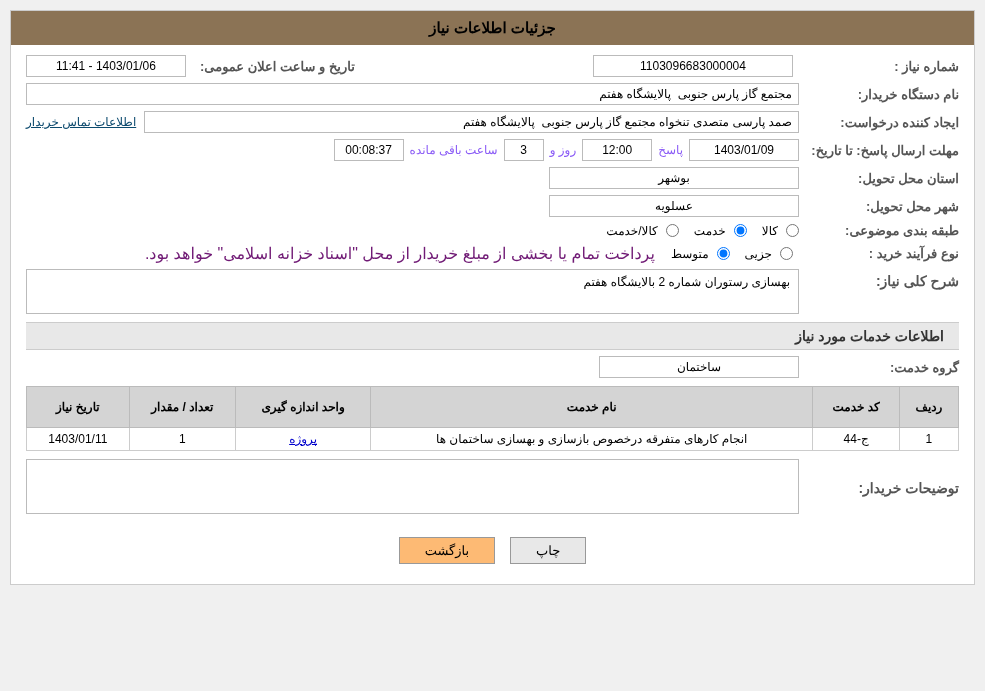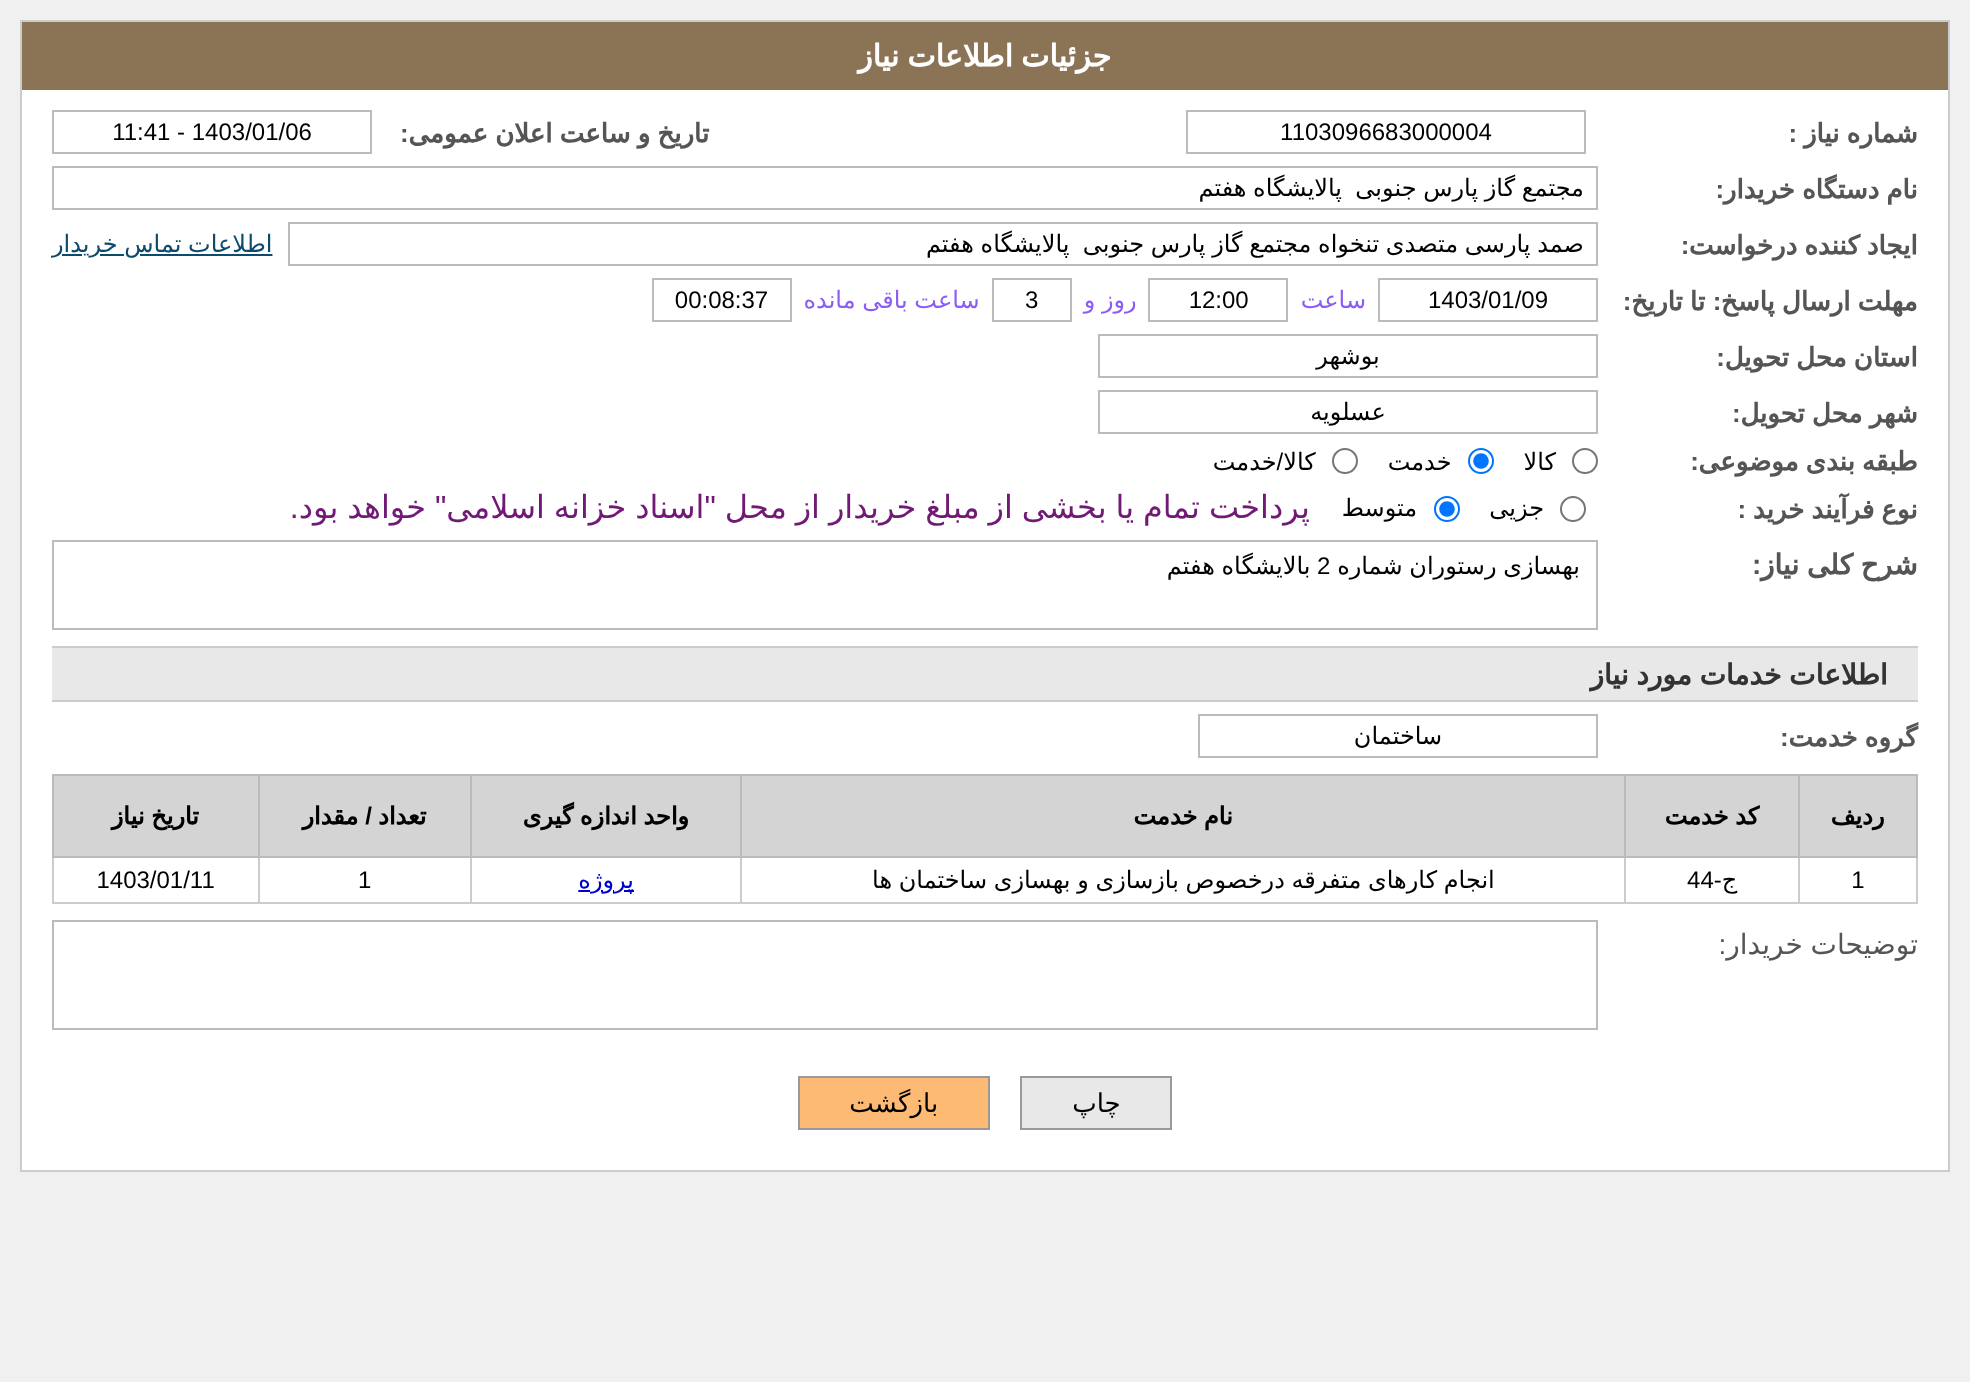--- a/index.html
+++ b/index.html
@@ -14,21 +14,21 @@
       min-height: 691px;
       background: #f0f0f0;
       padding: 10px;
     }
     .main-card {
       background: #fff;
       border: 1px solid #ccc;
     }
     .card-header {
       background: #8B7355;
-      color: #ffffff;
+      color: #000000;
       font-size: 15px;
       font-weight: bold;
       text-align: center;
       padding: 8px 0;
     }
     .card-body {
       padding: 10px 15px;
     }
     .info-row {
       display: flex;
@@ -195,21 +195,21 @@
         <div class="value-cell" style="display:flex; align-items:center; gap:8px; direction:rtl;">
           <input type="text" class="input-box" value="صمد پارسی متصدی تنخواه مجتمع گاز پارس جنوبی  پالایشگاه هفتم" style="flex: 1 1 0%;">
           <span class="blue-link">اطلاعات تماس خریدار</span>
         </div>
       </div>
 
       <div class="info-row">
         <span class="label-cell">مهلت ارسال پاسخ: تا تاریخ:</span>
         <div class="deadline-row">
           <input type="text" class="input-box" value="1403/01/09" style="width: 110px; text-align: center;">
-          <span class="deadline-label">ساعت</span>
+          <span class="deadline-label">پاسخ</span>
           <input type="text" class="input-box" value="12:00" style="width: 70px; text-align: center;">
           <span class="deadline-label">روز و</span>
           <input type="text" class="input-box" value="3" style="width: 40px; text-align: center;">
           <span class="deadline-label">ساعت باقی مانده</span>
           <input type="text" class="input-box" value="00:08:37" style="width: 70px; text-align: center;">
         </div>
       </div>
 
       <div class="info-row">
         <span class="label-cell">استان محل تحویل:</span>
@@ -297,21 +297,21 @@
               <td>انجام کارهای متفرقه درخصوص بازسازی و بهسازی ساختمان ها</td>
               <td class="link-cell">پروژه</td>
               <td>1</td>
               <td>1403/01/11</td>
             </tr>
           </tbody>
         </table>
       </div>
 
       <div style="display:flex; align-items:flex-start; margin-top:8px; margin-bottom:10px; direction:rtl;">
-        <span class="label-cell" style="padding-top:4px; font-weight:normal; font-size:14px;">توضیحات خریدار:</span>
+        <span class="label-cell" style="padding-top:4px; font-weight:bold; font-size:14px;margin-top:17px;">توضیحات خریدار:</span>
         <div style="flex:1;">
           <textarea class="textarea-box small-textarea" style=""></textarea>
         </div>
       </div>
 
       <div class="btn-row">
         <button class="btn btn-back">بازگشت</button>
         <button class="btn btn-print">چاپ</button>
       </div>
 

